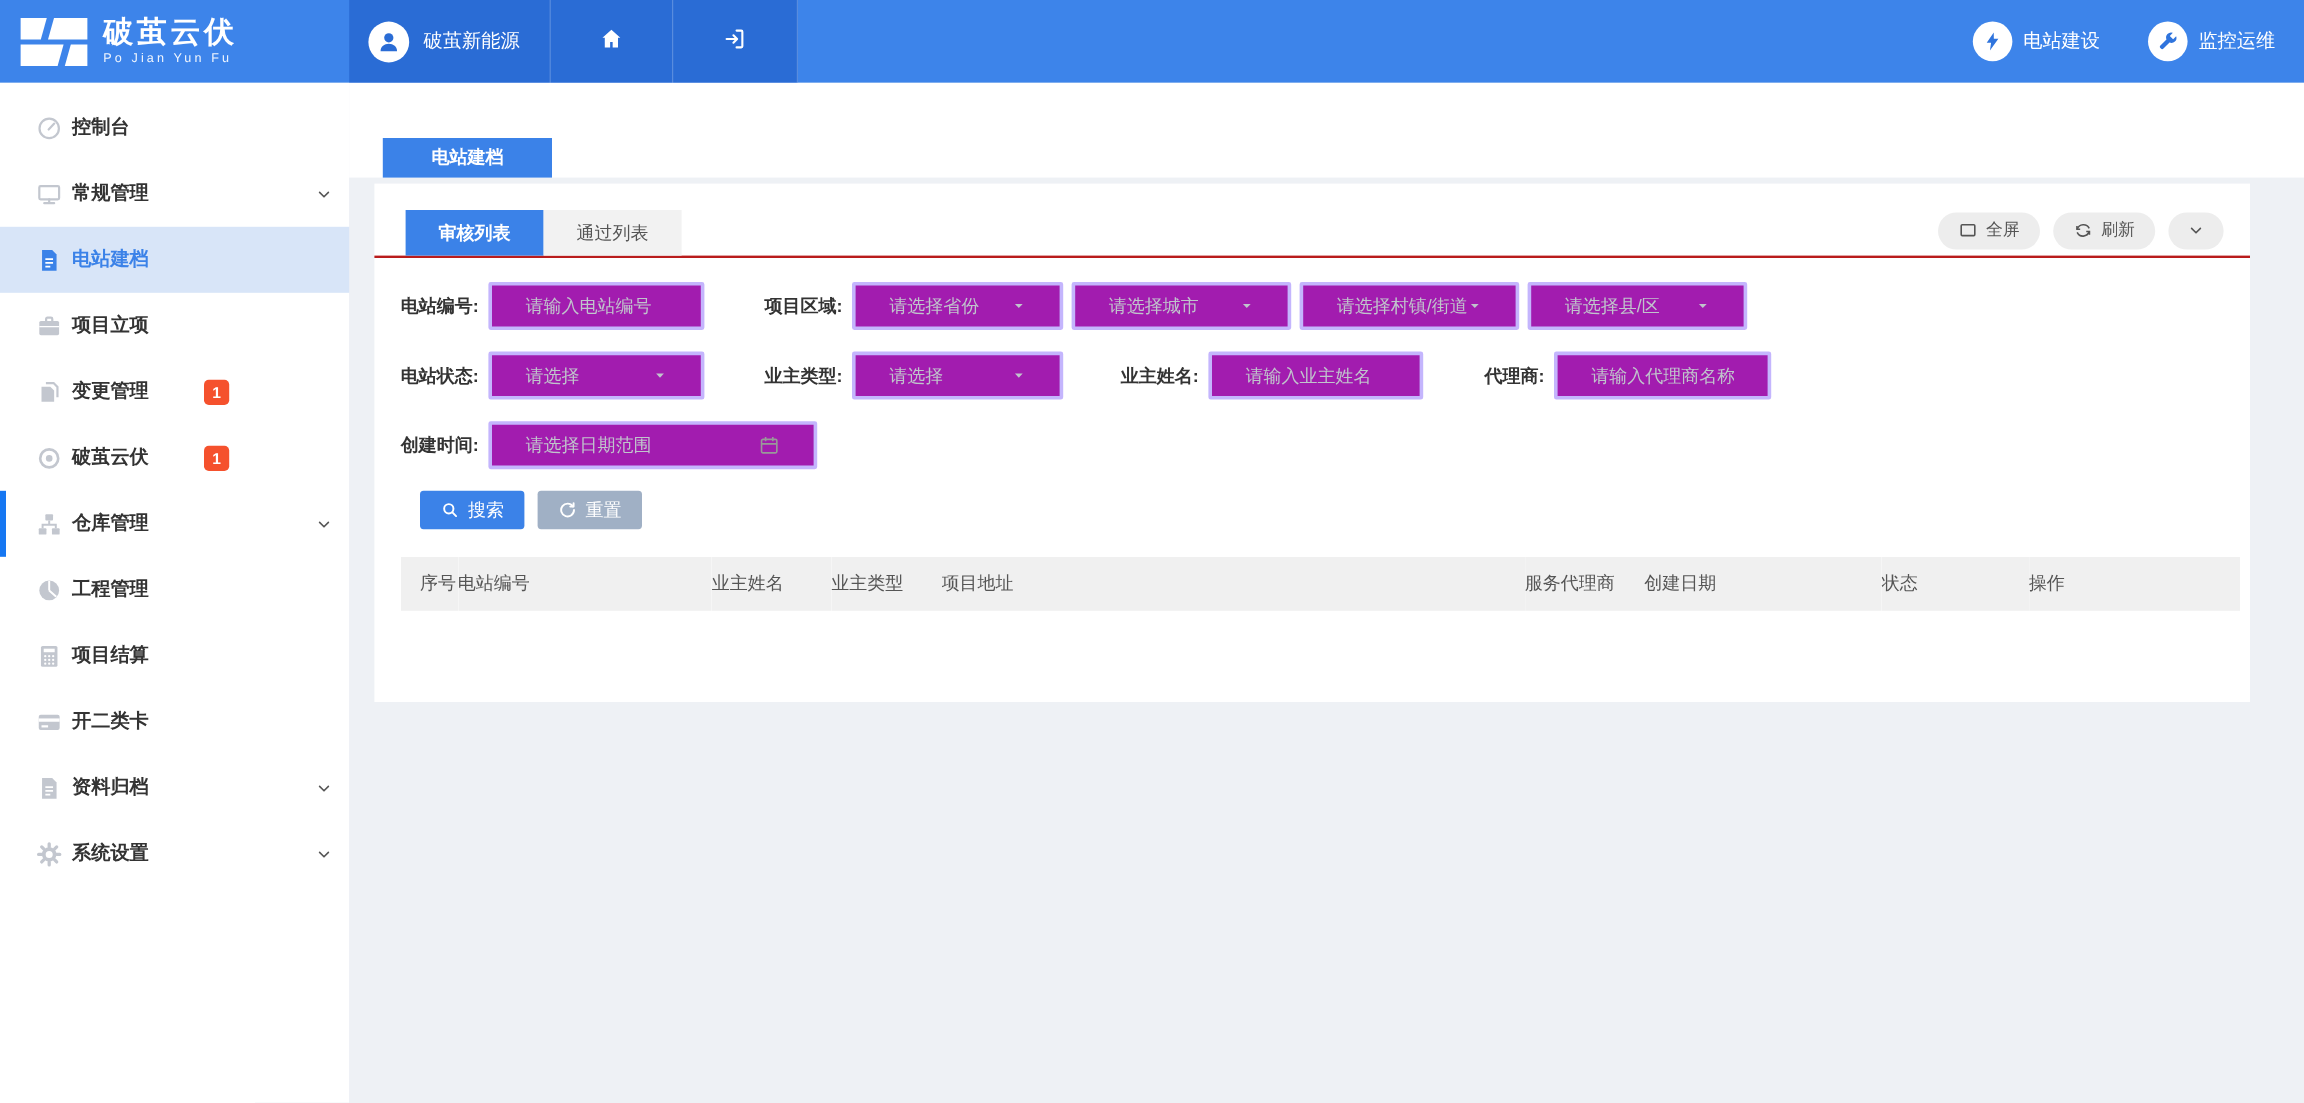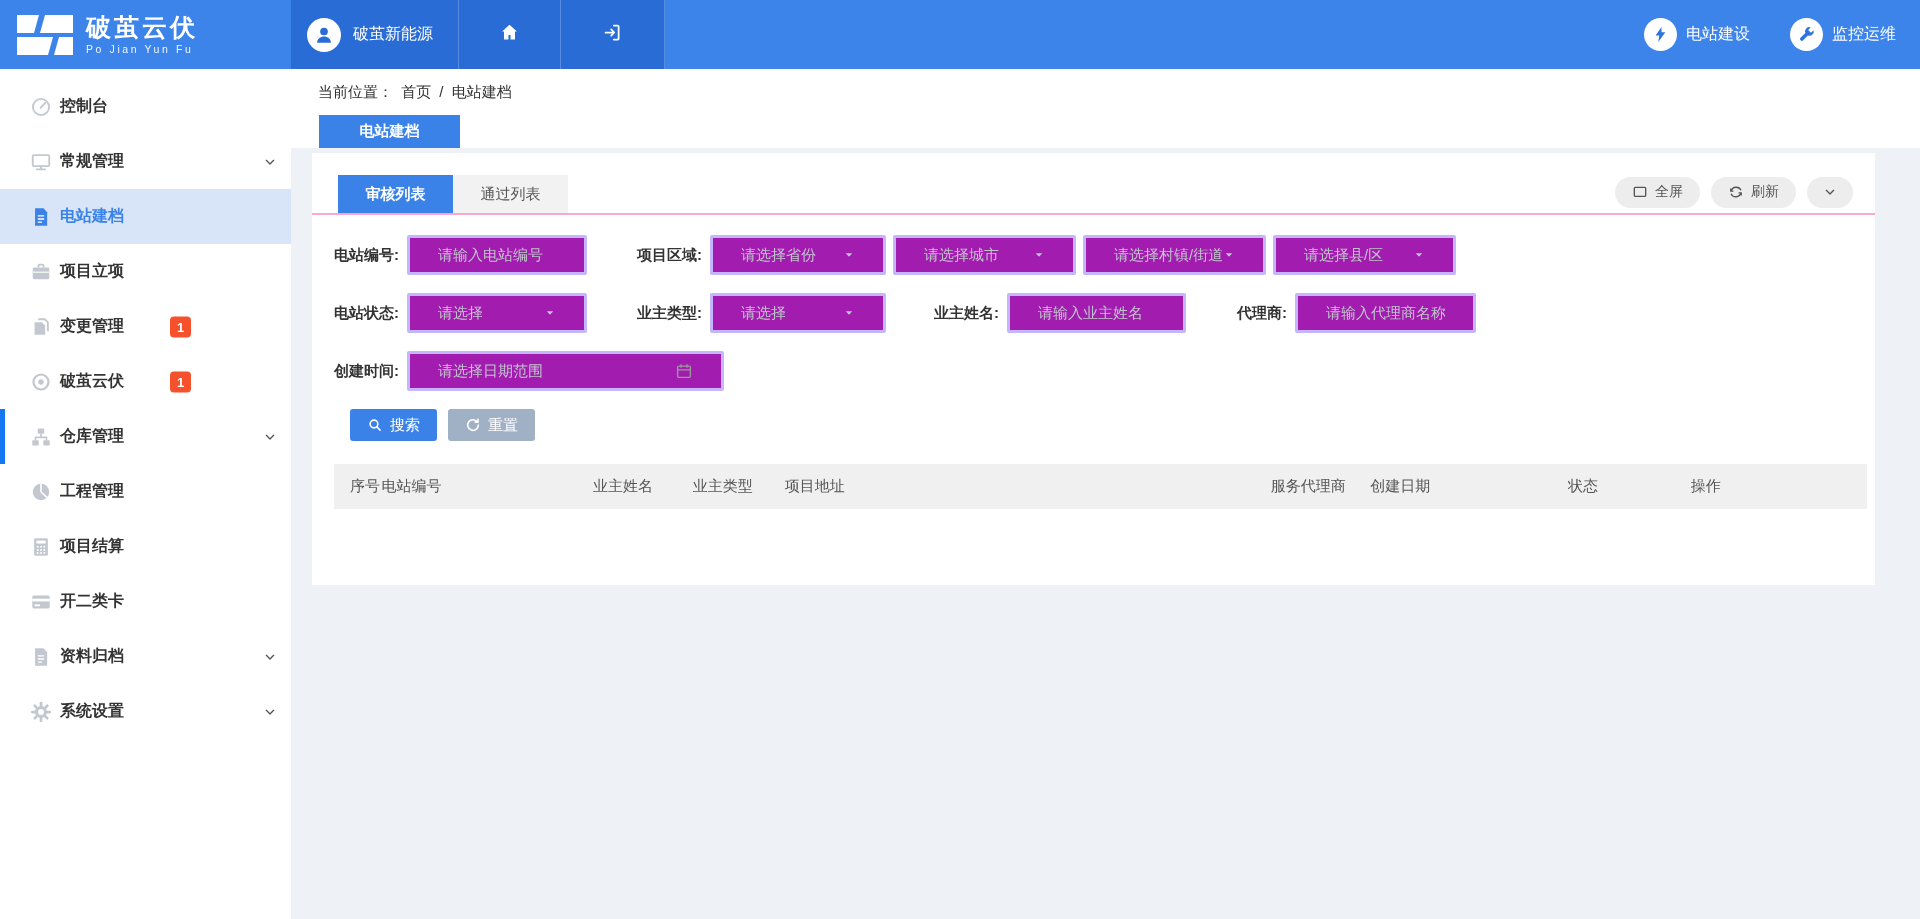--- a/index.html
+++ b/index.html
@@ -51,21 +51,21 @@
   .topstrip { background:#fff; height:79px; position:relative; flex-shrink:0; }
   .breadcrumb { padding:14px 0 0 27px; font-size:15px; color:#333; }
   .breadcrumb .bc-link { cursor:pointer; }
   .breadcrumb span { margin-right:4px; }
   .page-tab { position:absolute; left:28px; bottom:0; width:141px; height:33px; background:#3b82e8; color:#fff; font-size:15px; font-weight:700; display:flex; align-items:center; justify-content:center; cursor:pointer; }
 
   .content { flex:1; background:#eef1f5; padding:5px 45px 0 21px; overflow:hidden; }
   .card { background:#fff; width:1563px; min-height:432px; }
 
   
-  .tabs-row { display:flex; align-items:center; padding:22px 22px 0 26px; border-bottom:2px solid #f9a8d4; }
+  .tabs-row { display:flex; align-items:center; padding:22px 22px 0 26px; border-bottom:2px solid #b91c1c; }
   .tab { width:115px; height:38px; display:flex; align-items:center; justify-content:center; font-size:15px; cursor:pointer; background:#f2f2f2; color:#555; }
   .tab.active { background:#3b82e8; color:#fff; font-weight:700; }
   .tools { margin-left:auto; display:flex; align-items:center; gap:11px; padding-bottom:4px; }
   .tool-pill { height:31px; border-radius:16px; background:#ededed; border:none; display:flex; align-items:center; gap:7px; padding:0 17px; font-size:14px; color:#555; cursor:pointer; font-family:inherit; }
   .tool-pill .icon svg { width:16px; height:16px; display:block; color:#555; }
   .tool-pill.icon-only { padding:0 15px; }
 
   
   .filters { padding:20px 22px 0 22px; }
   .frow { display:flex; align-items:center; margin-bottom:18px; }
@@ -306,26 +306,20 @@
           <span class="side-chevron">
             <svg viewBox="0 0 24 24">
               <path d="M6.5 9.5 12 15l5.5-5.5" fill="none" stroke="currentColor" stroke-width="2" stroke-linecap="round" stroke-linejoin="round"></path>
             </svg>
           </span>
         </div>
       </aside>
 
     <main class="main">
       <div class="topstrip">
-        <div class="breadcrumb">
-          <span>当前位置：</span>
-          <span class="bc-link">首页</span>
-          <span>/</span>
-          <span>电站建档</span>
-        </div>
         <div class="page-tab">电站建档</div>
       </div>
 
       <div class="content">
         <div class="card">
 
           <div class="tabs-row">
             <div id="panel-tabs" style="display:flex;">
                 <div class="tab active">审核列表</div>
                 <div class="tab">通过列表</div>
@@ -423,21 +417,21 @@
                 <div class="fbox" style="width: 179px;">
                   <span class="ph">请输入业主姓名</span>
                 </div>
                 <span class="flabel" style="margin-left: 51px;">代理商:</span>
                 <div class="fbox" style="width: 181px;">
                   <span class="ph">请输入代理商名称</span>
                 </div>
               </div>
               <div class="frow">
                 <span class="flabel">创建时间:</span>
-                <div class="fbox" style="width: 317px; justify-content: space-between;">
+                <div class="fbox" style="width: 274px; justify-content: space-between;">
                   <span class="ph">请选择日期范围</span>
                   <span class="icon cal">
                     <svg viewBox="0 0 24 24">
                       <rect x="3.5" y="5.5" width="17" height="15" rx="1.5" fill="none" stroke="currentColor" stroke-width="1.8"></rect>
                       <path d="M8 3v4.5M16 3v4.5M3.5 10.5h17" stroke="currentColor" stroke-width="1.8"></path>
                     </svg>
                   </span>
                 </div>
               </div>
             </div>

